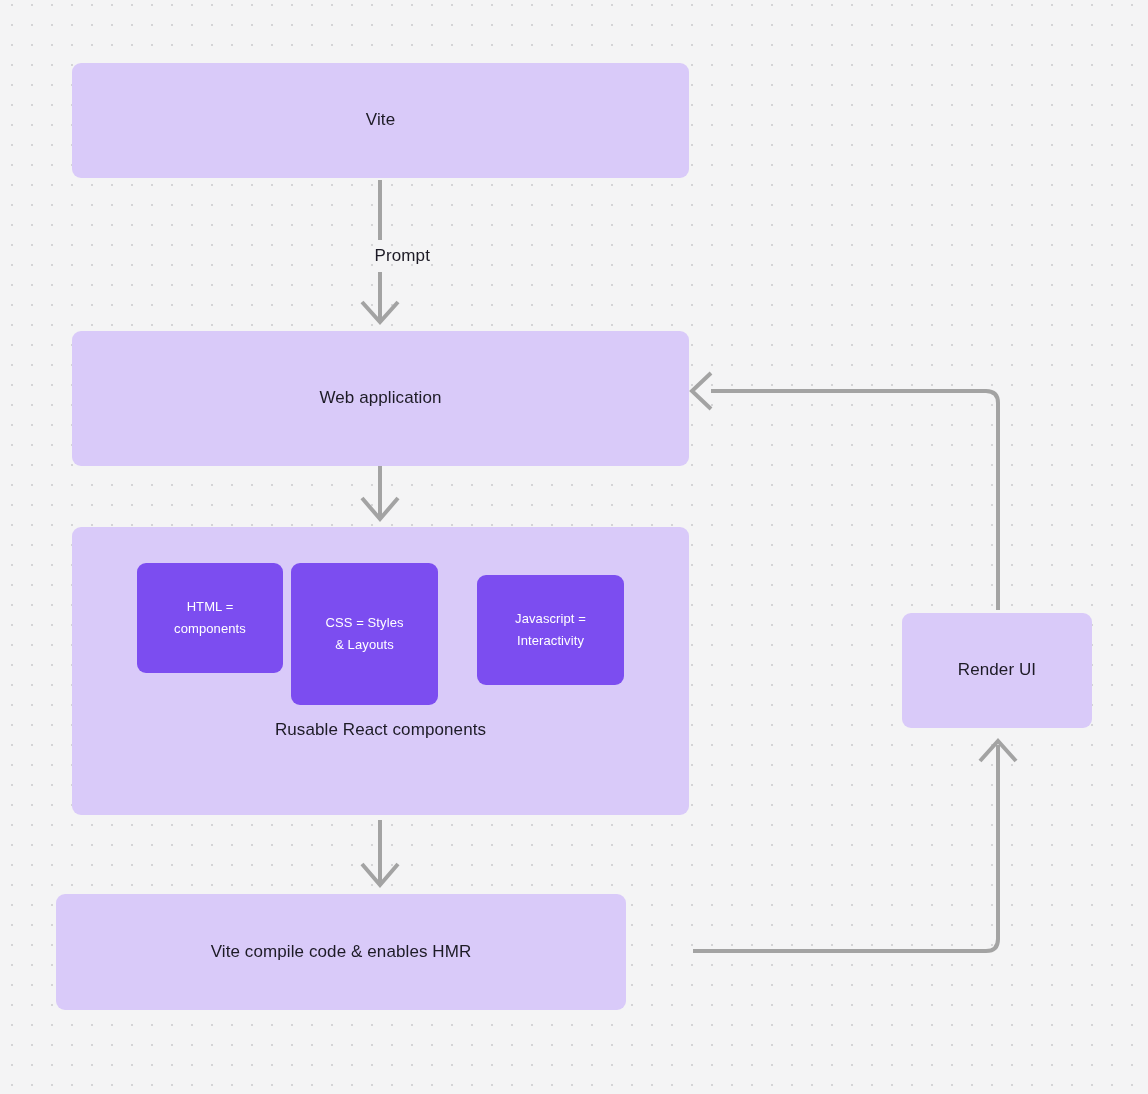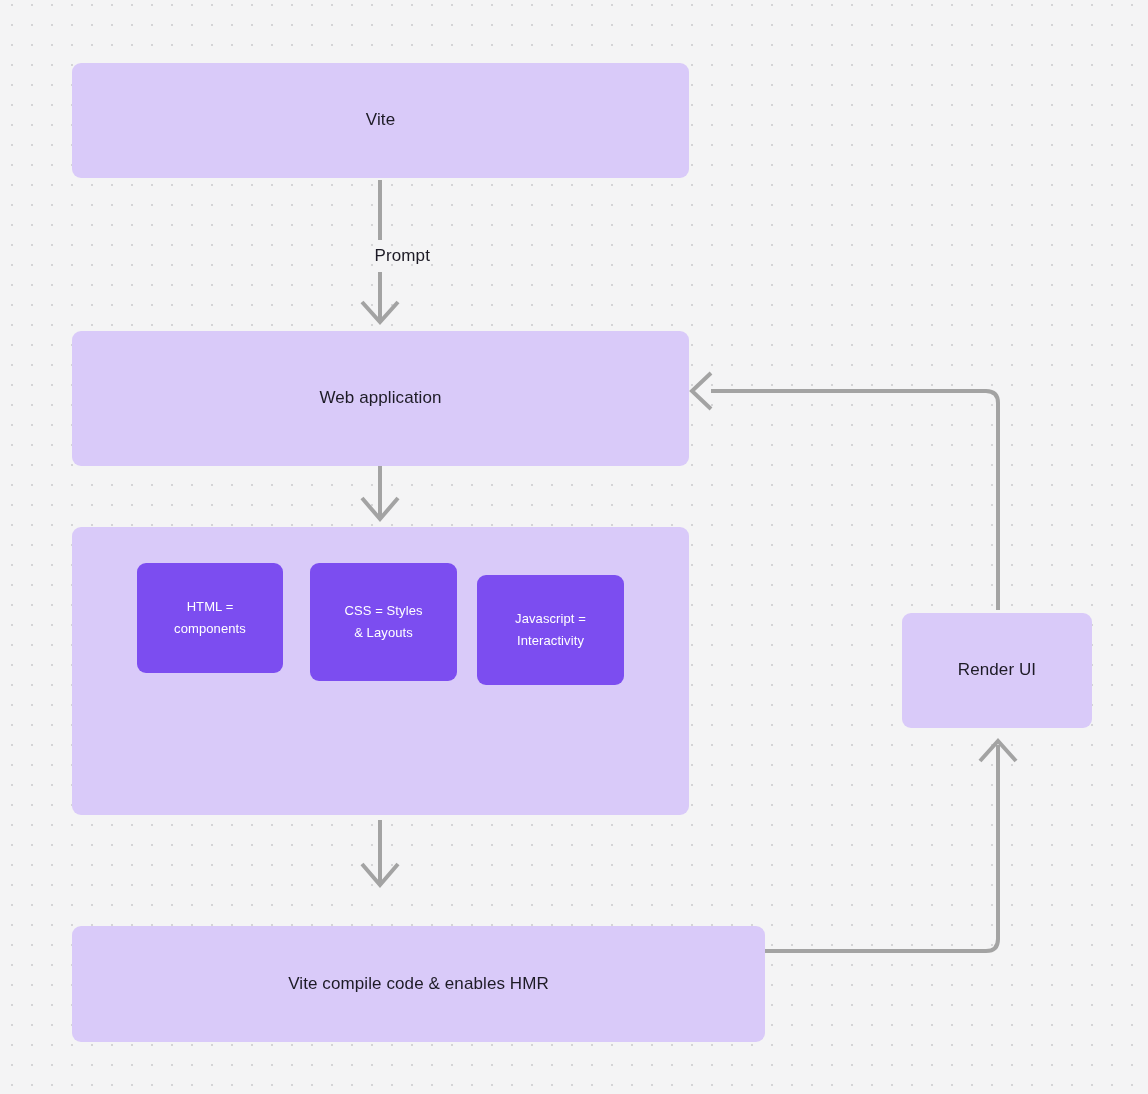--- a/index.html
+++ b/index.html
@@ -139,31 +139,32 @@
   <div class="node" style="left:72px; top:331px; width:617px; height:135px;">
     <span>Web application</span>
   </div>
 
   <div class="group-node" style="left:72px; top:527px; width:617px; height:288px;">
 
     <div class="chip" style="left:65px; top:36px; width:146px; height:110px;">
       <span><span>HTML =</span><br><span>components</span></span>
     </div>
 
-    <div class="chip" style="left:238px; top:36px; width:147px; height:118px;">
+    <div class="chip" style="left:219px; top:36px; width:147px; height:142px;">
       <span><span>CSS = Styles</span><br><span>&amp; Layouts</span></span>
     </div>
 
     <div class="chip" style="left:405px; top:36px; width:147px; height:110px;margin-top:12px;">
       <span><span>Javascript =</span><br><span>Interactivity</span></span>
     </div>
 
+    <div class="group-caption" style="top:193px;">Rusable React components</div>
   </div>
 
-  <div class="node" style="left:72px; top:894px; width:693px; height:116px;margin-top:32px;">
+  <div class="node" style="left:56px; top:894px; width:570px; height:116px;">
     <span>Vite compile code &amp; enables HMR</span>
   </div>
 
   <div class="node" style="left:902px; top:613px; width:190px; height:115px;">
     <span>Render UI</span>
   </div>
 
 </div>
 
 </body></html>

